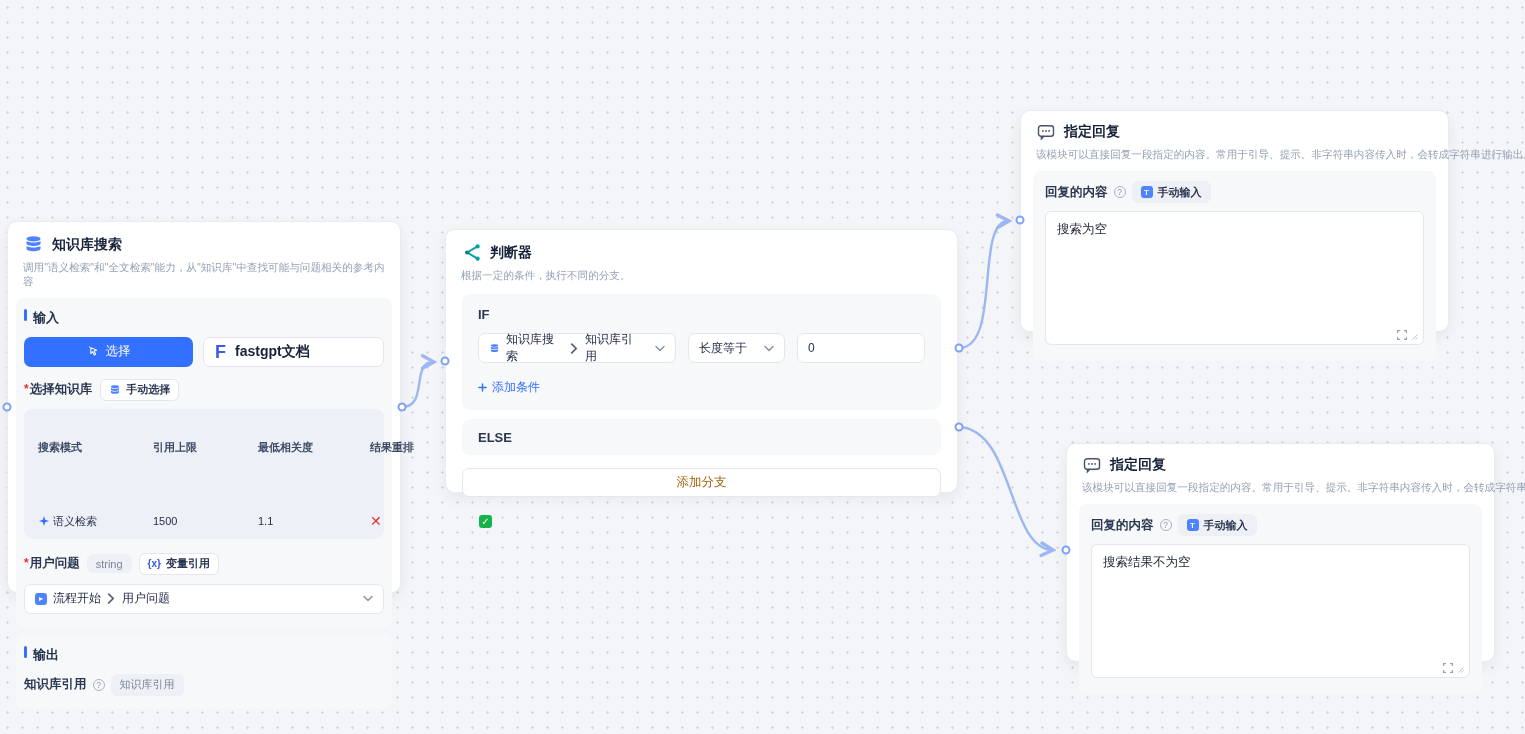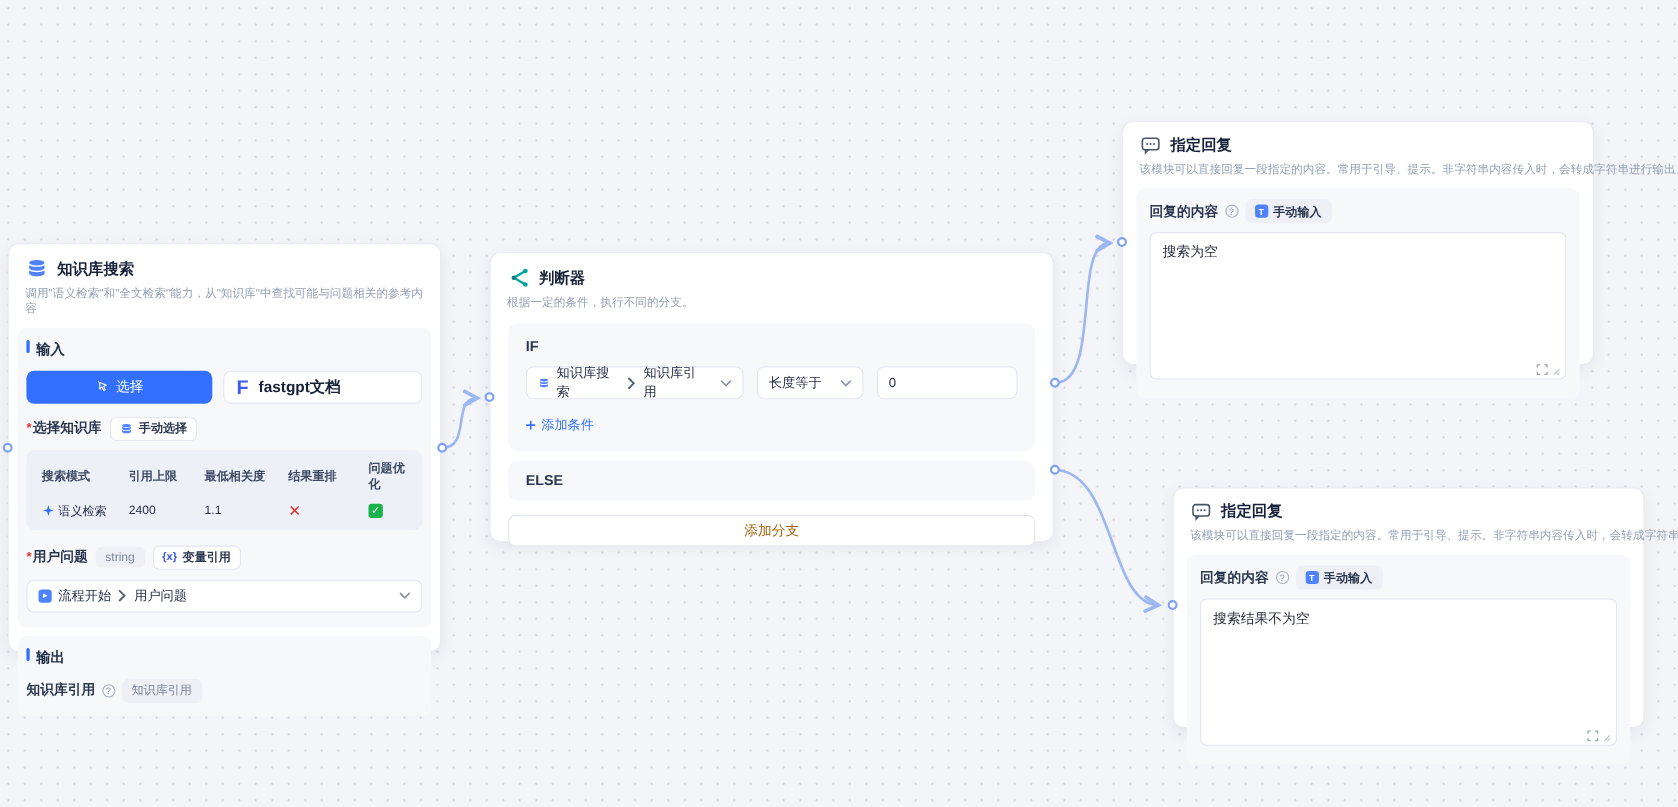--- a/index.html
+++ b/index.html
@@ -45,21 +45,21 @@
   }
   .kb-box {
     flex:1; height:30px; background:#fff; border:1px solid #e3e6ef; border-radius:7px;
     display:flex; align-items:center; gap:9px; padding:0 11px;
   }
   .kb-name { font-size:14px; font-weight:bold; color:#17223a; }
   .flogo { font-weight:800; font-size:18px; color:#3d5af1; line-height:1; }
 
   .param-table {
     margin-top:8px; background:#eef0f8; border-radius:8px; padding:9px 14px 10px;
-    display:grid; grid-template-columns:79px 69px 76px 73px 1fr; row-gap:9px; align-items:center;
+    display:grid; grid-template-columns:79px 69px 76px 73px 1fr; row-gap:9px; align-items:center;gap:36px;
   }
   .th { font-size:11px; font-weight:bold; color:#3c4a63; }
   .td { font-size:11px; color:#27304a; display:flex; align-items:center; gap:3px; }
   .cross { color:#e5322d; font-weight:bold; font-size:14px; line-height:1; }
   .checkbox { width:13px; height:13px; background:#17b34a; border-radius:3px; color:#fff;
     font-size:10px; display:flex; align-items:center; justify-content:center; }
 
   .select {
     background:#fff; border:1px solid #e3e6ef; border-radius:7px; height:30px;
     display:flex; align-items:center; gap:6px; padding:0 10px; font-size:12px; color:#27304a;
@@ -173,21 +173,21 @@
       <span class="th">结果重排</span>
       <span class="th">问题优化</span>
       <span class="td">
         <span class="ic">
           <svg width="12" height="12" viewBox="0 0 24 24">
               <path d="M12 2l2.3 7.7L22 12l-7.7 2.3L12 22l-2.3-7.7L2 12l7.7-2.3z" fill="#3370ff"></path>
             </svg>
         </span>
         <span>语义检索</span>
       </span>
-      <span class="td">2400</span>
+      <span class="td">1500</span>
       <span class="td">1.1</span>
       <span class="td">
           <span class="cross">✕</span>
         </span>
       <span class="td">
           <span class="checkbox">✓</span>
         </span>
     </div>
 
     <div class="row" style="margin-top:14px; gap:7px;">

